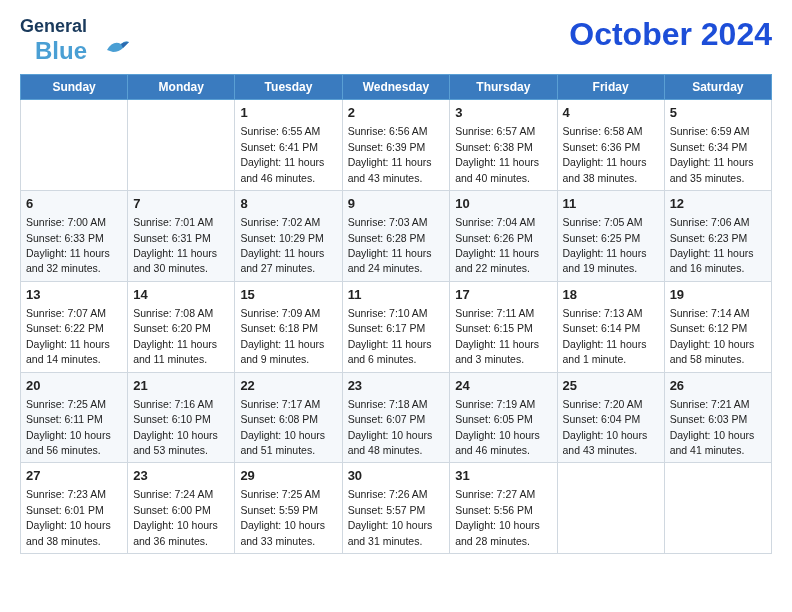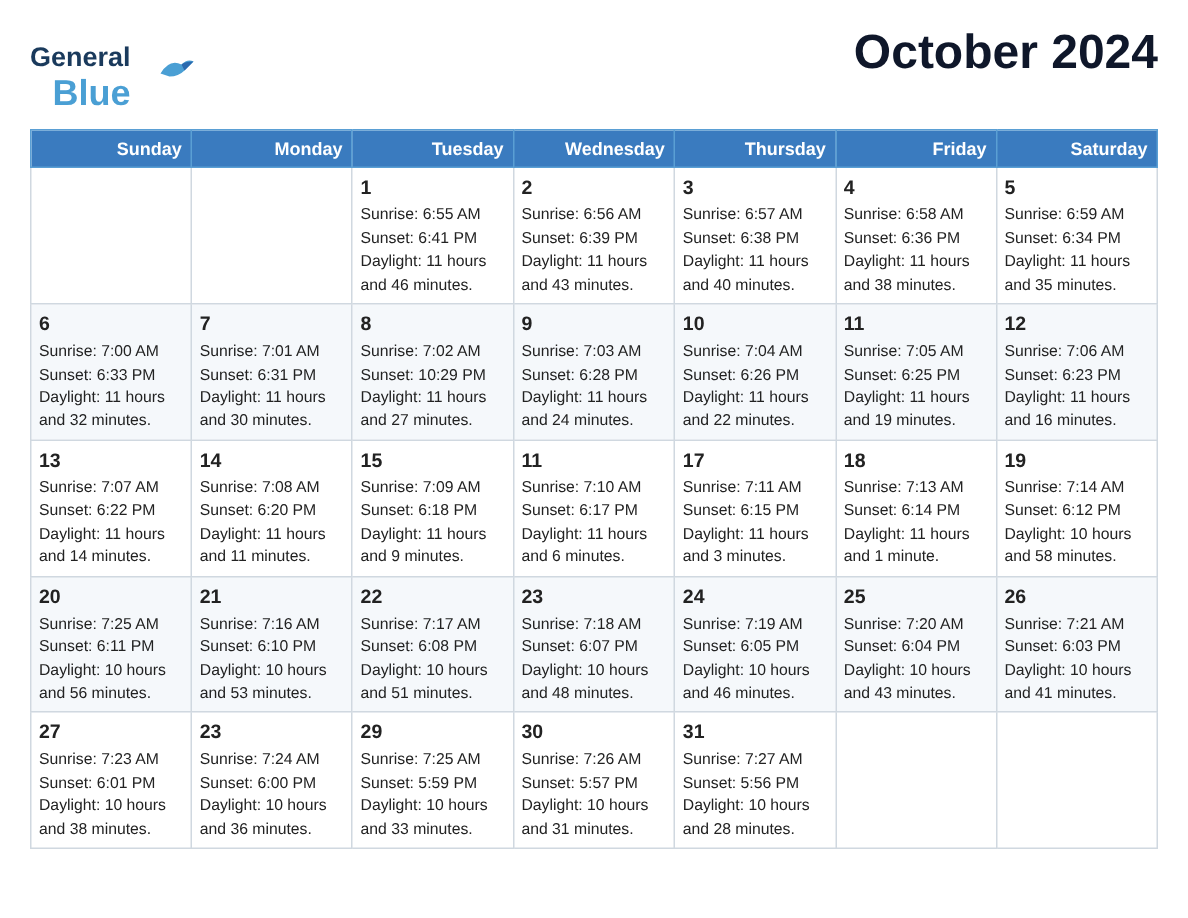--- a/index.html
+++ b/index.html
@@ -26,36 +26,36 @@
       display: flex;
       flex-direction: column;
       align-items: flex-start;
     }
     .title-block {
       text-align: right;
     }
     .title-block h1 {
       font-size: 32px;
       font-weight: bold;
-      color: #0f172a;
+      color: #1d4ed8;
     }
     .title-block h2 {
       font-size: 15px;
       color: #333;
       font-weight: normal;
     }
     .calendar {
       width: 100%;
       border-collapse: collapse;
       font-size: 11px;
     }
     .calendar thead tr th {
       background: #3a7bbf;
       color: #fff;
-      text-align: right;
+      text-align: center;
       padding: 5px 6px;
       font-size: 12px;
       font-weight: bold;
       border: 1px solid #5a9fd4;
     }
     .calendar tbody tr td {
       border: 1px solid #d0d8e0;
       vertical-align: top;
       padding: 4px 5px;
       width: 108px;
@@ -83,21 +83,21 @@
     .empty-cell {
       background: #fff !important;
     }
   </style>
 </head>
 <body>
 
 <div class="page">
   <div class="header">
     <div class="logo">
-      <div style="display:flex;align-items:center;gap:16px;margin-top:12px;">
+      <div style="display:flex;align-items:flex-end;gap:16px;">
         <div style="display:flex;flex-direction:column;align-items:flex-end;">
           <span style="font-size:18px;font-weight:bold;color:#1a3a5c;line-height:1.15;">General</span>
           <span style="font-size:24px;font-weight:bold;color:#4a9fd4;line-height:1.15;">Blue</span>
         </div>
         <div style="margin-left:2px;margin-top:-4px;">
           <svg width="26" height="22" viewBox="0 0 26 22">
             <path d="M2 12 Q8 2 16 6 Q20 2 24 4 Q20 8 18 10 Q14 14 8 14 Z" fill="#4a9fd4"></path>
             <path d="M16 6 Q18 4 24 4 Q21 7 18 10" fill="#2a6aaf"></path>
           </svg>
         </div>

